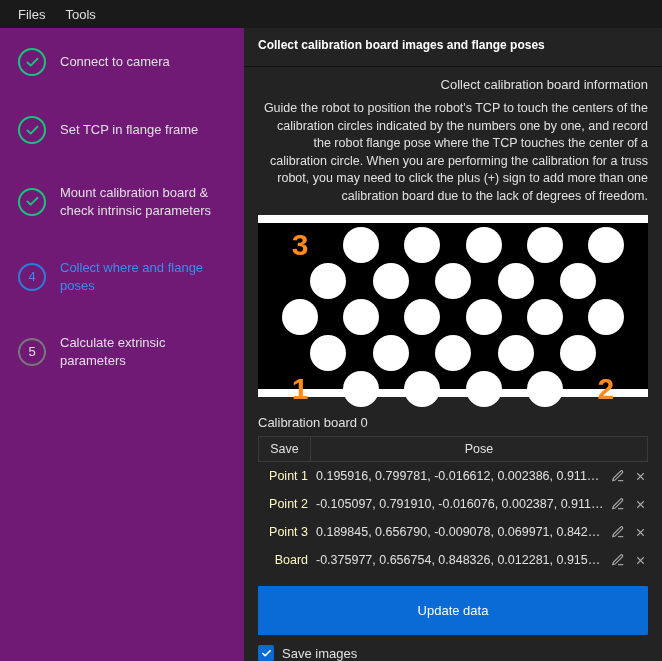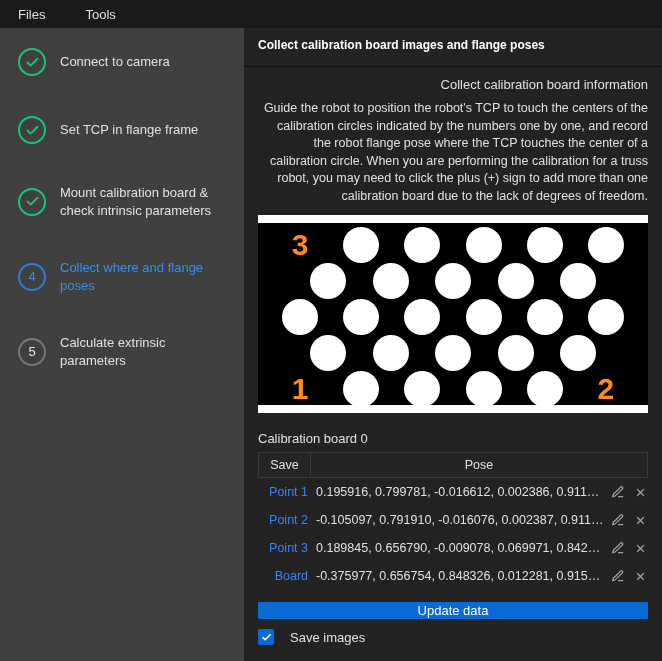--- a/index.html
+++ b/index.html
@@ -10,34 +10,33 @@
       color: #e0e0e0;
       font-size: 13px;
       overflow: hidden;
     }
     .menubar {
       height: 28px;
       display: flex;
       align-items: center;
       padding: 0 8px;
       background: #1a1a1a;
-      gap: 20px;
     }
     .menubar .menu {
       padding: 4px 10px;
       font-size: 13px;
       cursor: pointer;
     }
     .content {
       display: flex;
       height: calc(100% - 28px);
     }
     .sidebar {
       width: 244px;
-      background: #404040;
+      background: #701a75;
       padding: 20px 12px 8px 18px;
     }
     .step {
       display: flex;
       align-items: center;
       gap: 14px;
       margin-bottom: 40px;
       cursor: pointer;
     }
     .step .circle {
@@ -121,21 +120,21 @@
     .th.order { width: 52px; border-right: 1px solid #3a3a3a; text-align: center; }
     .th.pose { flex: 1; text-align: center; }
     .trow {
       display: flex;
       align-items: center;
       padding: 6px 0;
       gap: 6px;
     }
     .trow .td-order {
       width: 52px; text-align: right;
-      font-size: 12.5px; color: #3b82f6; padding-right: 2px;
+      font-size: 12.5px; color: #fef9c3; padding-right: 2px;
     }
     .trow .td-pose {
       flex: 1;
       font-size: 12.5px; color: #e0e0e0;
       white-space: nowrap;
       overflow: hidden;
       text-overflow: ellipsis;
     }
     .trow .icon {
       width: 16px; height: 16px;
@@ -143,30 +142,30 @@
       color: #aaa;
       cursor: pointer;
       display: flex; align-items: center; justify-content: center;
     }
 
     .update-btn {
       margin: 12px 14px 0;
       background: #0a6ad6;
       color: #fff;
       text-align: center;
-      padding: 1px 0;
+      padding: 17px 0;
       font-size: 13px;
       cursor: pointer;
       border-radius: 1px;
     }
     .save-row {
       margin: 10px 14px 0;
       display: flex;
       align-items: center;
-      gap: 16px;
+      gap: 8px;
       font-size: 13px;
     }
     .checkbox {
       width: 16px; height: 16px;
       background: #0a6ad6;
       border-radius: 2px;
       display: flex; align-items: center; justify-content: center;
       cursor: pointer;
     }
     .checkbox svg { width: 11px; height: 11px; }

